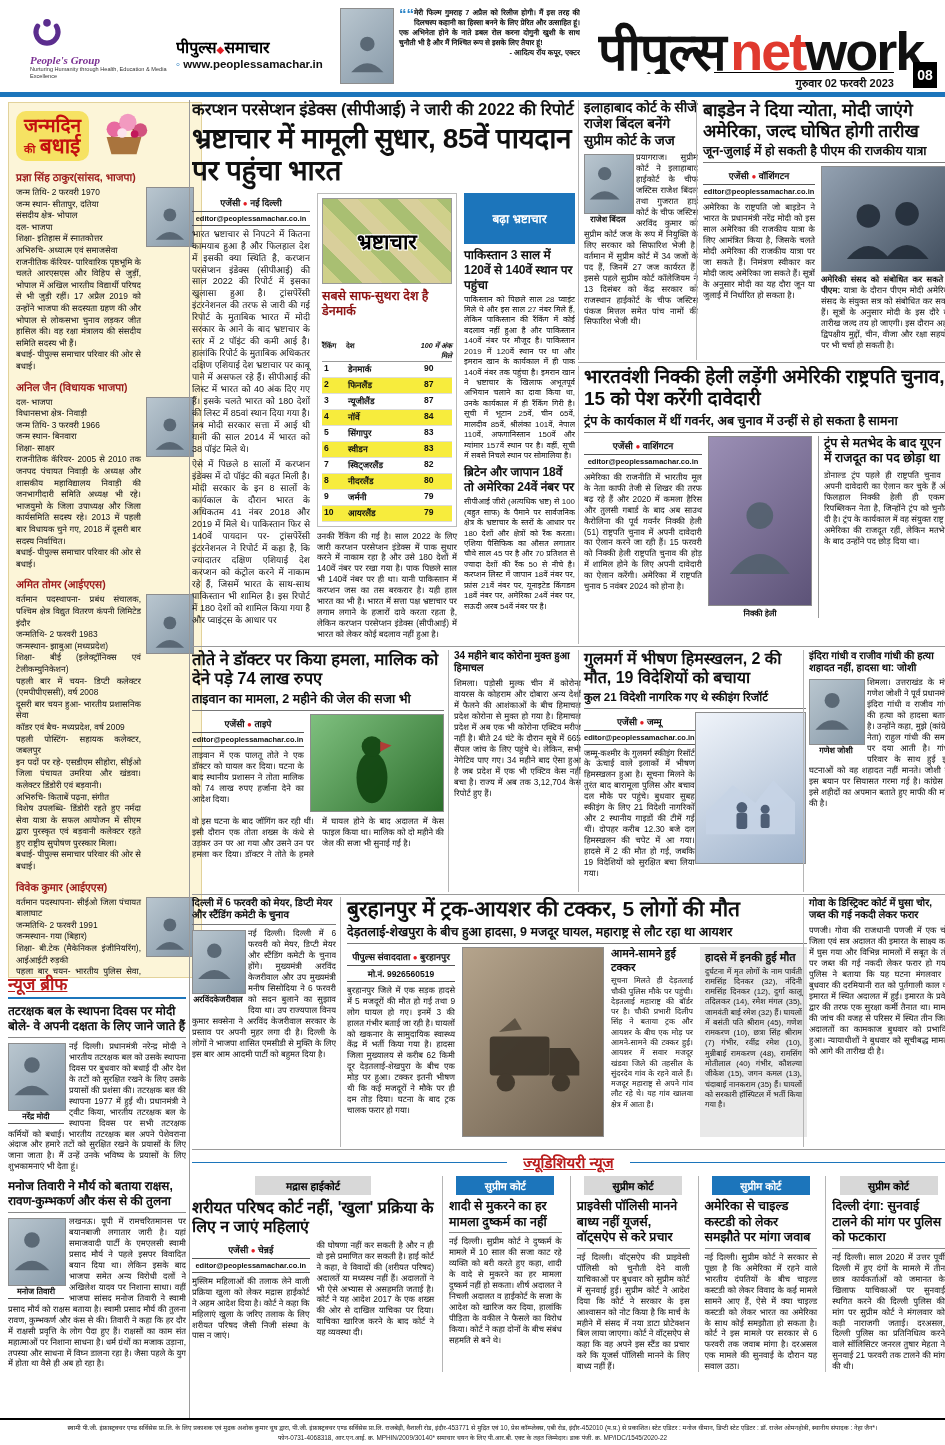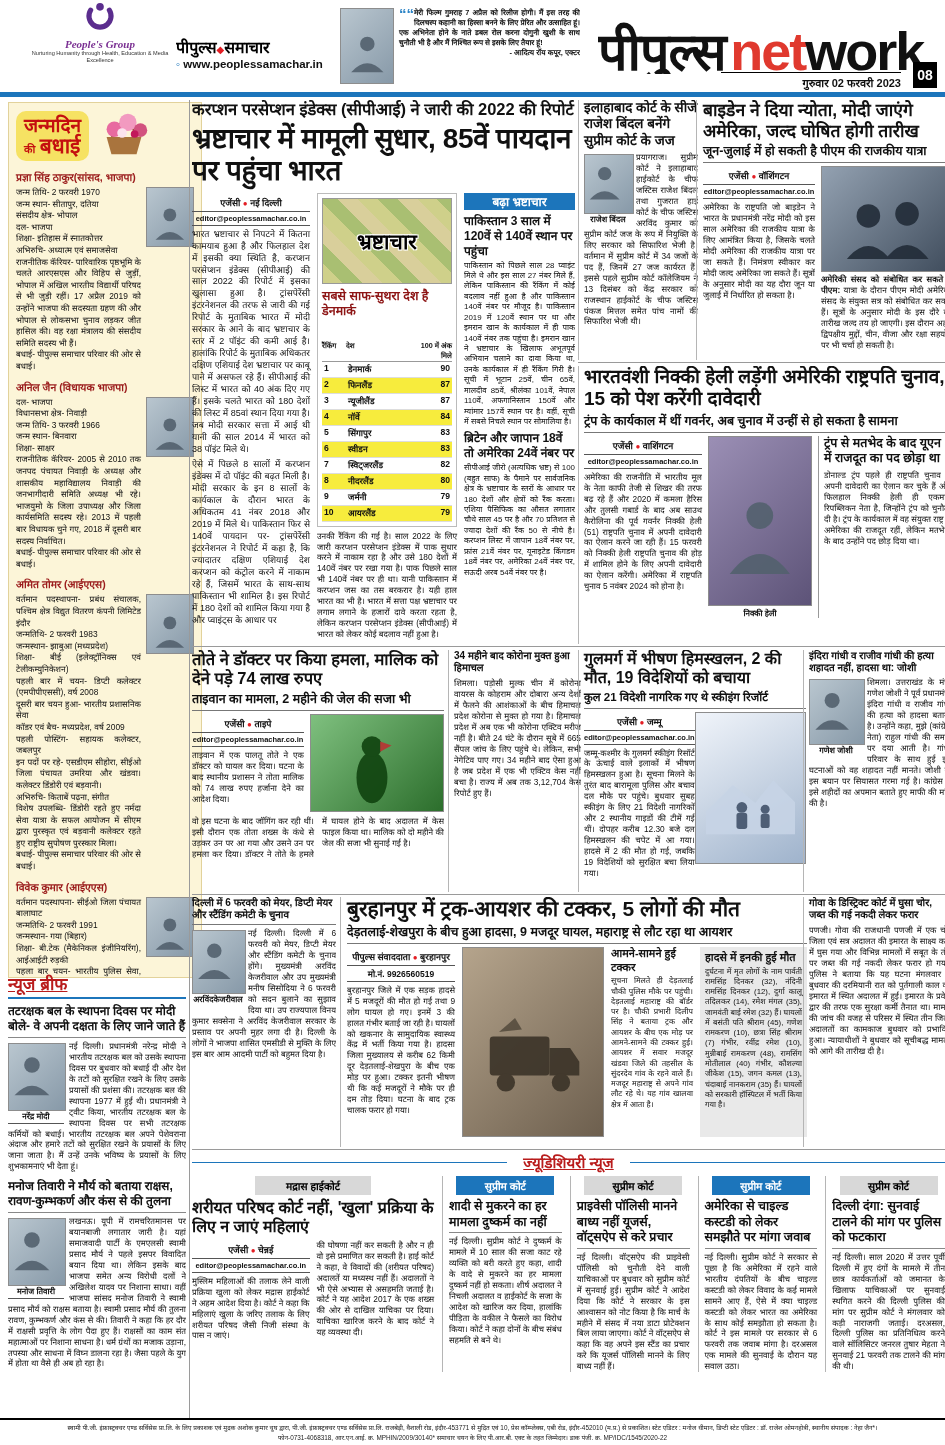--- a/index.html
+++ b/index.html
@@ -41,38 +41,38 @@
   .pf-row{display:flex;gap:5px;}
   .pf-photo{flex:0 0 46px;height:58px;}
   
   .cbox{border:1px solid #bbb;padding:4px;background:#fff;}
   .cbox-img{height:84px;background:repeating-linear-gradient(45deg,#cfd08a 0 14px,#a9bf72 14px 28px,#d9cf9b 28px 42px);
             display:flex;align-items:center;justify-content:center;border:1px solid #999;}
   .cbox-title{color:#8d1515;font-weight:800;font-size:12.5px;line-height:1.2;margin:5px 0 20px;}
   .rk-head{display:flex;font-size:7.2px;font-weight:700;border-bottom:1px solid #999;padding:1px 0;}
   .rk-row{display:flex;font-size:8.6px;font-weight:700;padding:1.5px 2px;border-bottom:1px solid #ddd;}
   .rk-row.hl{background:#f7ec3d;}
-  .rk-c0{width:24px;}.rk-c1{flex:1;}.rk-c2{width:26px;text-align:right;}
-  .rk-head span:nth-child(1){width:24px;}.rk-head span:nth-child(2){flex:1;}.rk-head span:nth-child(3){width:42px;text-align:right;}
+  .rk-c0{width:24px;}.rk-c1{flex:1;}.rk-c2{width:26px;}
+  .rk-head span:nth-child(1){width:24px;}.rk-head span:nth-child(2){flex:1;}.rk-head span:nth-child(3){width:42px;text-align:right;font-style:italic;}
   .bhr-overlay{font-size:21px;font-weight:800;color:#000;text-shadow:-1px -1px 0 #fff,1px -1px 0 #fff,-1px 1px 0 #fff,1px 1px 0 #fff;}
-  .blue-label{background:#1c75bb;color:#fff;font-weight:800;font-size:12px;text-align:center;padding:0 4px;margin-bottom:4px;}
+  .blue-label{background:#1c75bb;color:#fff;font-weight:800;font-size:12px;text-align:center;padding:17px 4px;margin-bottom:4px;}
   .gray-label{background:#d8d8d8;color:#000;font-weight:800;font-size:10.5px;text-align:center;padding:2.5px 4px;margin:0 auto 4px;width:80%;}
   .blue-label2{background:#1c75bb;color:#fff;font-weight:800;font-size:10.5px;text-align:center;padding:2.5px 4px;margin:0 auto 4px;width:80%;}
   .graybox{background:#e9e9e9;padding:4px 5px;}
   .jnews-head{color:#b91c1c;font-weight:800;font-size:15px;text-align:center;text-decoration:underline;}
   .vl{border-left:1px solid #b5b5b5;}
   .footer{border-top:2px solid #000;text-align:center;font-size:6.4px;line-height:1.5;color:#222;padding-top:3px;}
 </style>
 </head>
 <body>
 
 <div class="page">
 
   <div class="blk" style="left:0;top:0;width:945px;height:92px;">
-    <div class="blk" style="left:30px;top:0;width:140px;height:84px;text-align:center;">
+    <div class="blk" style="left:30px;top:16px;width:140px;height:84px;text-align:left;">
       <span>
         <svg width="34" height="34" viewBox="0 0 40 40">
             <path d="M9 12 a13 13 0 1 0 22 0" fill="none" stroke="#5b2d8e" stroke-width="6" stroke-linecap="round"></path>
             <circle cx="20" cy="8" r="4.5" fill="#5b2d8e"></circle>
           </svg>
       </span>
       <div style="font-family:'Liberation Serif',serif;font-style:italic;color:#7a2f92;font-size:11px;font-weight:700;">People's Group</div>
       <div style="font-size:5.6px;color:#333;line-height:1.3;">Nurturing Humanity through Health, Education &amp; Media Excellence</div>
     </div>
     <div class="blk" style="left:176px;top:36px;width:160px;height:50px;">
@@ -91,21 +91,21 @@
       <div style="flex:1;">
         <span style="color:#2c84c6;font-size:15px;font-weight:800;float:left;line-height:.8;">““</span>
         <div style="font-size:7.3px;font-weight:700;line-height:1.35;text-align:justify;">मेरी फिल्म गुमराह 7 अप्रैल को रिलीज होगी। मैं इस तरह की दिलचस्प कहानी का हिस्सा बनने के लिए प्रेरित और उत्साहित हूं। एक अभिनेता होने के नाते डबल रोल करना दोगुनी खुशी के साथ चुनौती भी है और मैं निश्चित रूप से इसके लिए तैयार हूं!</div>
         <div style="font-size:7.5px;font-weight:800;text-align:right;">- आदित्य रॉय कपूर, एक्टर</div>
       </div>
     </div>
     <div class="blk" style="left:598px;top:14px;width:347px;height:60px;white-space:nowrap;">
       <span style="font-weight:800;font-size:52px;letter-spacing:-1px;">पीपुल्स</span>
       <span style="font-weight:600;font-size:54px;color:#e0392e;letter-spacing:-2px;">net</span><span style="font-weight:600;font-size:54px;color:#111;letter-spacing:-2px;">work</span>
     </div>
-    <div class="blk" style="right:44px;top:72px;width:180px;text-align:right;font-weight:800;font-size:11px;border-top:1px solid #000;padding-top:2px;">गुरुवार 02 फरवरी 2023</div>
+    <div class="blk" style="right:51px;top:72px;width:180px;text-align:right;font-weight:800;font-size:11px;border-top:1px solid #000;padding-top:2px;">गुरुवार 02 फरवरी 2023</div>
     <div class="blk" style="right:8px;top:62px;width:24px;height:26px;background:#000;color:#fff;font-weight:800;font-size:14px;display:flex;align-items:center;justify-content:center;">08</div>
   </div>
   <div class="blue-rule" style="left:0;top:92px;width:945px;height:5px;"></div>
 
   <div class="blk sb" style="left:8px;top:102px;width:178px;height:862px;">
     <div style="display:flex;align-items:center;gap:6px;">
       <div class="bday-box">
         <div style="font-size:19px;">जन्मदिन</div>
         <div><span style="font-size:11px;">की</span>
         <span style="font-size:21px;">बधाई</span></div>

